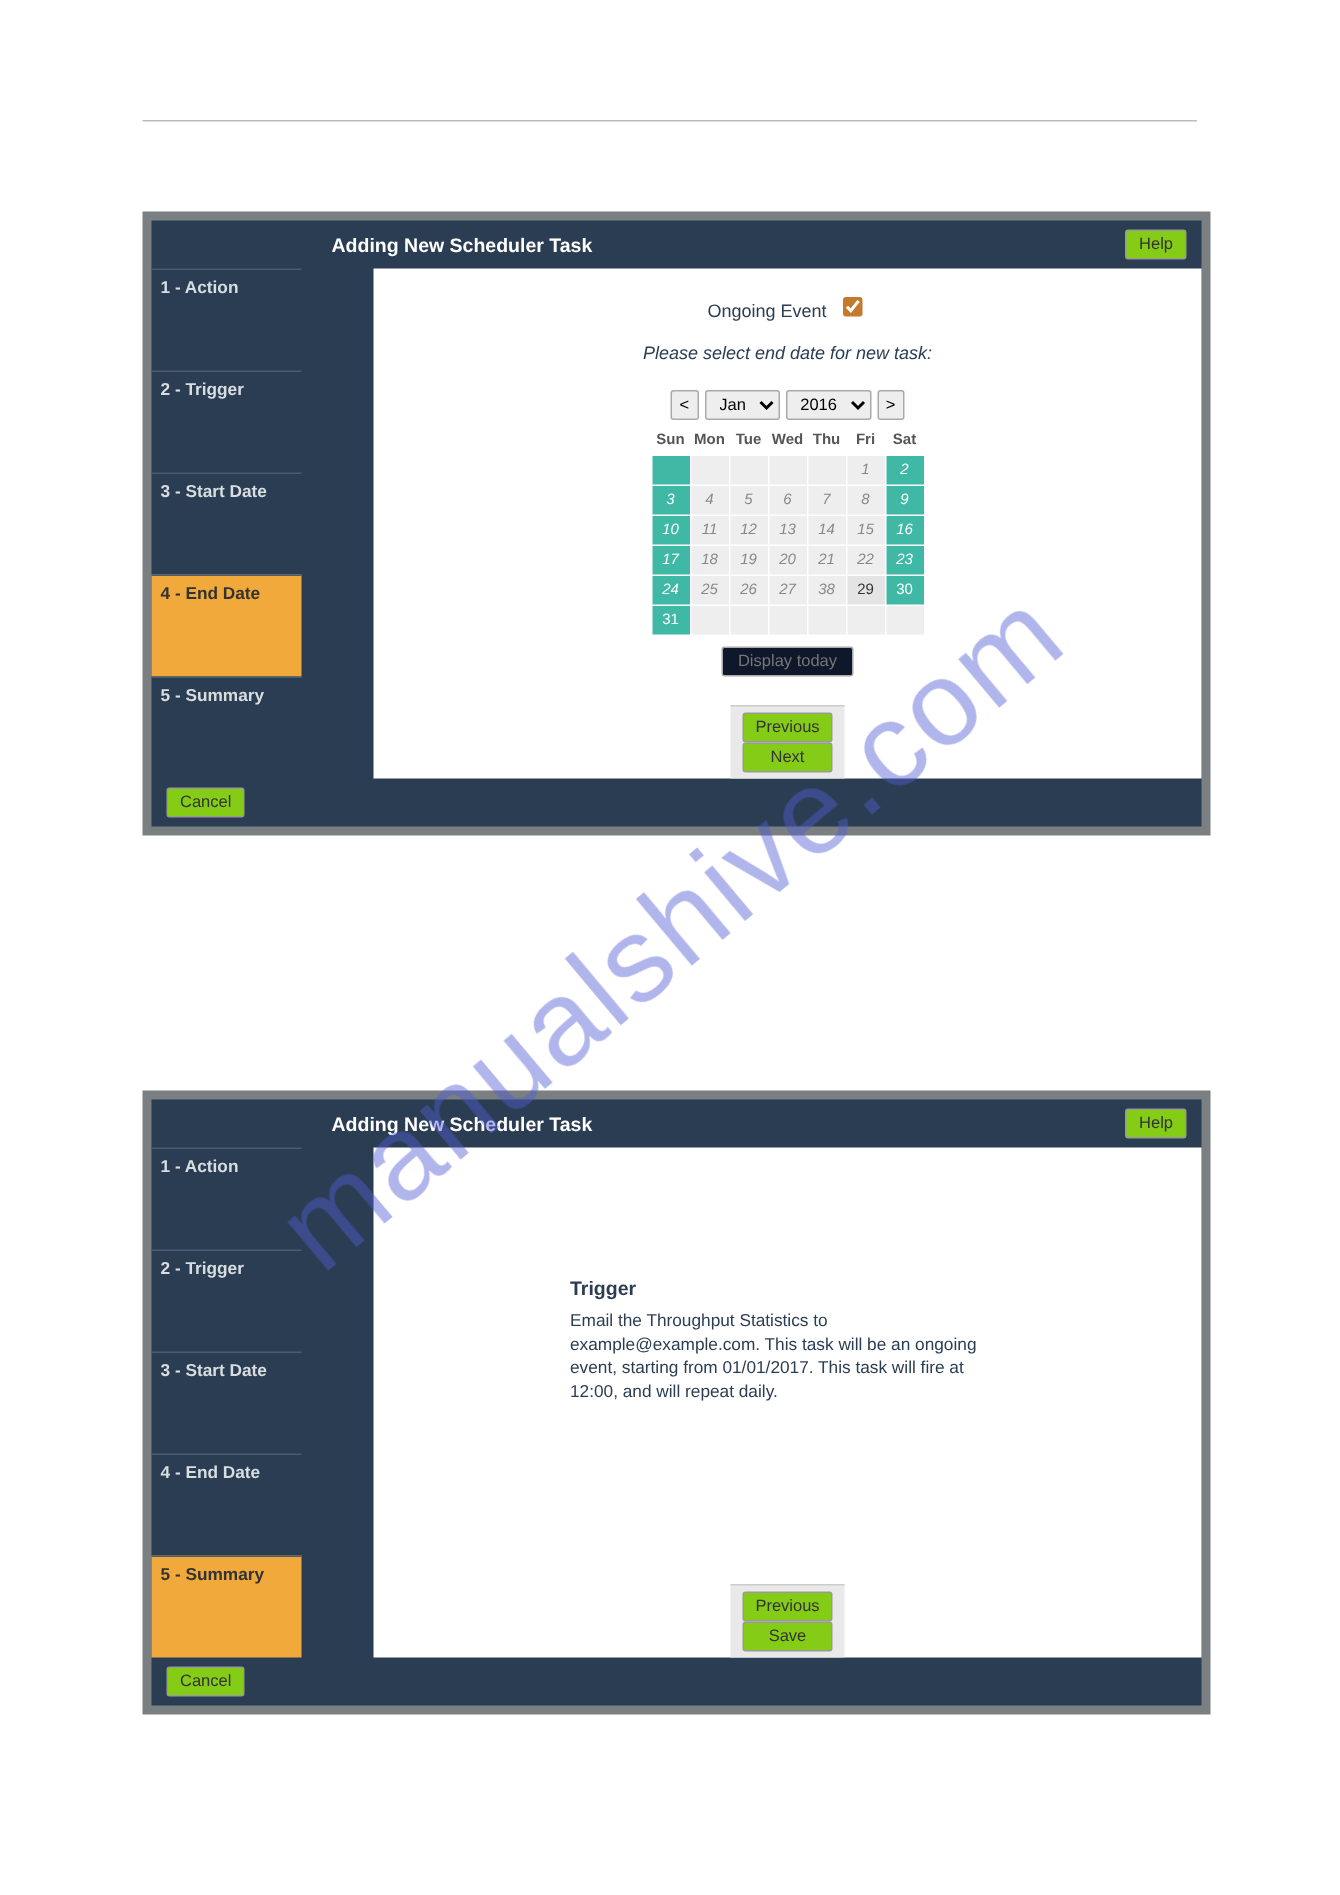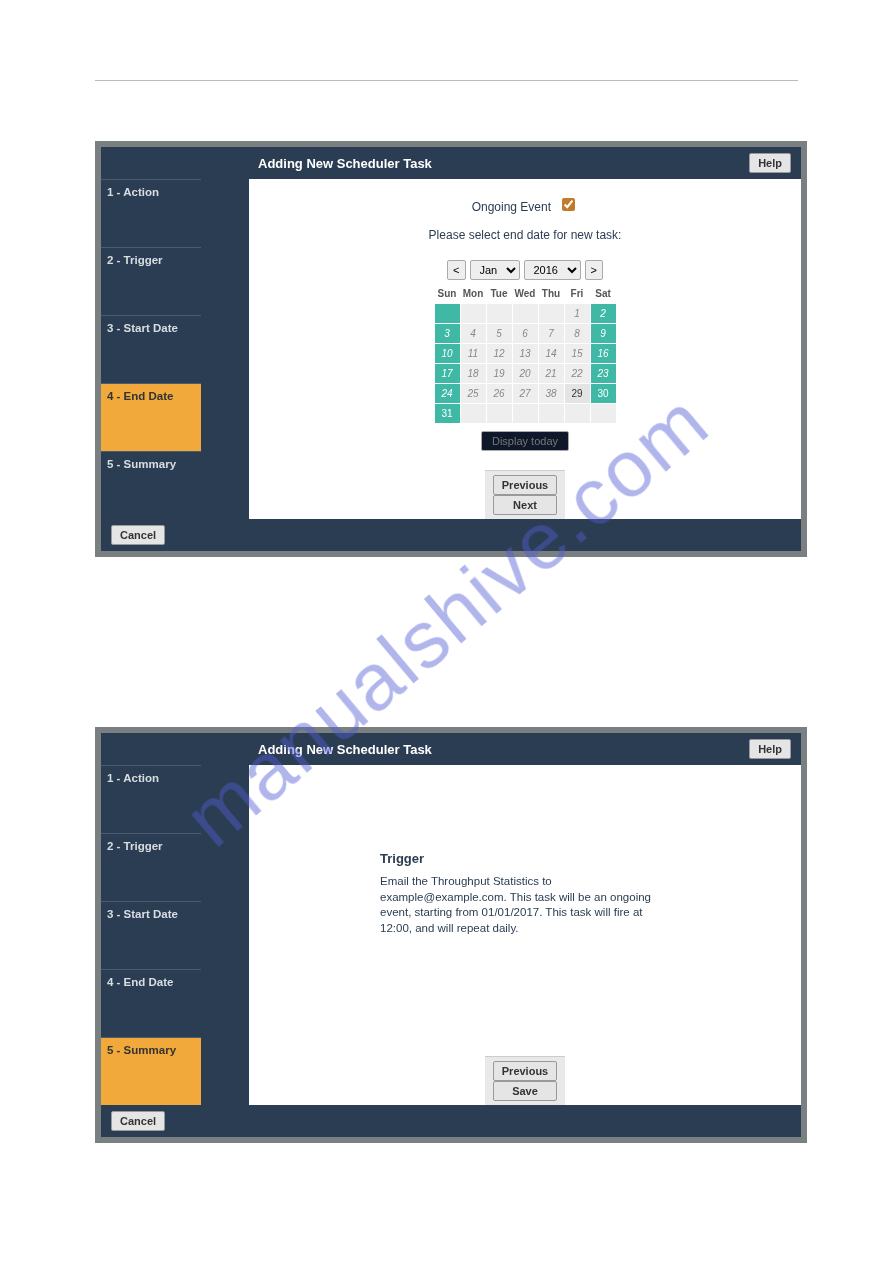--- a/index.html
+++ b/index.html
@@ -23,37 +23,35 @@
   }
   .modal-inner {
     background: #2b3d52;
     position: relative;
   }
   .modal-header {
     display: flex;
     align-items: center;
     justify-content: space-between;
     padding: 6px 10px 6px 120px;
-    margin-left: 37px;
   }
   .modal-title {
     color: #fff;
     font-weight: bold;
     font-size: 13px;
   }
   .help-btn, .std-btn {
-    background: #e5e5e5;
+    background: #84cc16;
     border: 1px solid #999;
     border-radius: 2px;
     font-family: Verdana, Arial, sans-serif;
     font-size: 11px;
     padding: 3px 8px;
     color: #333;
     cursor: pointer;
-    font-weight: bold;
   }
   .modal-body-row {
     display: flex;
     gap: 48px;
   }
   .sidebar {
     width: 100px;
   }
   .sidebar-step {
     height: 68px;
@@ -87,20 +85,21 @@
     margin-bottom: 14px;
     color: #2b3d52;
   }
   .row-ongoing input[type=checkbox] {
     margin-left: 8px;
     accent-color: #c47a2c;
   }
   .instruction {
     margin: 0 0 18px 0;
     color: #2b3d52;
+    font-style: italic;
   }
   .cal-wrap {
     display: flex;
     flex-direction: column;
     align-items: center;
   }
   .cal-nav {
     display: flex;
     align-items: center;
     gap: 4px;

